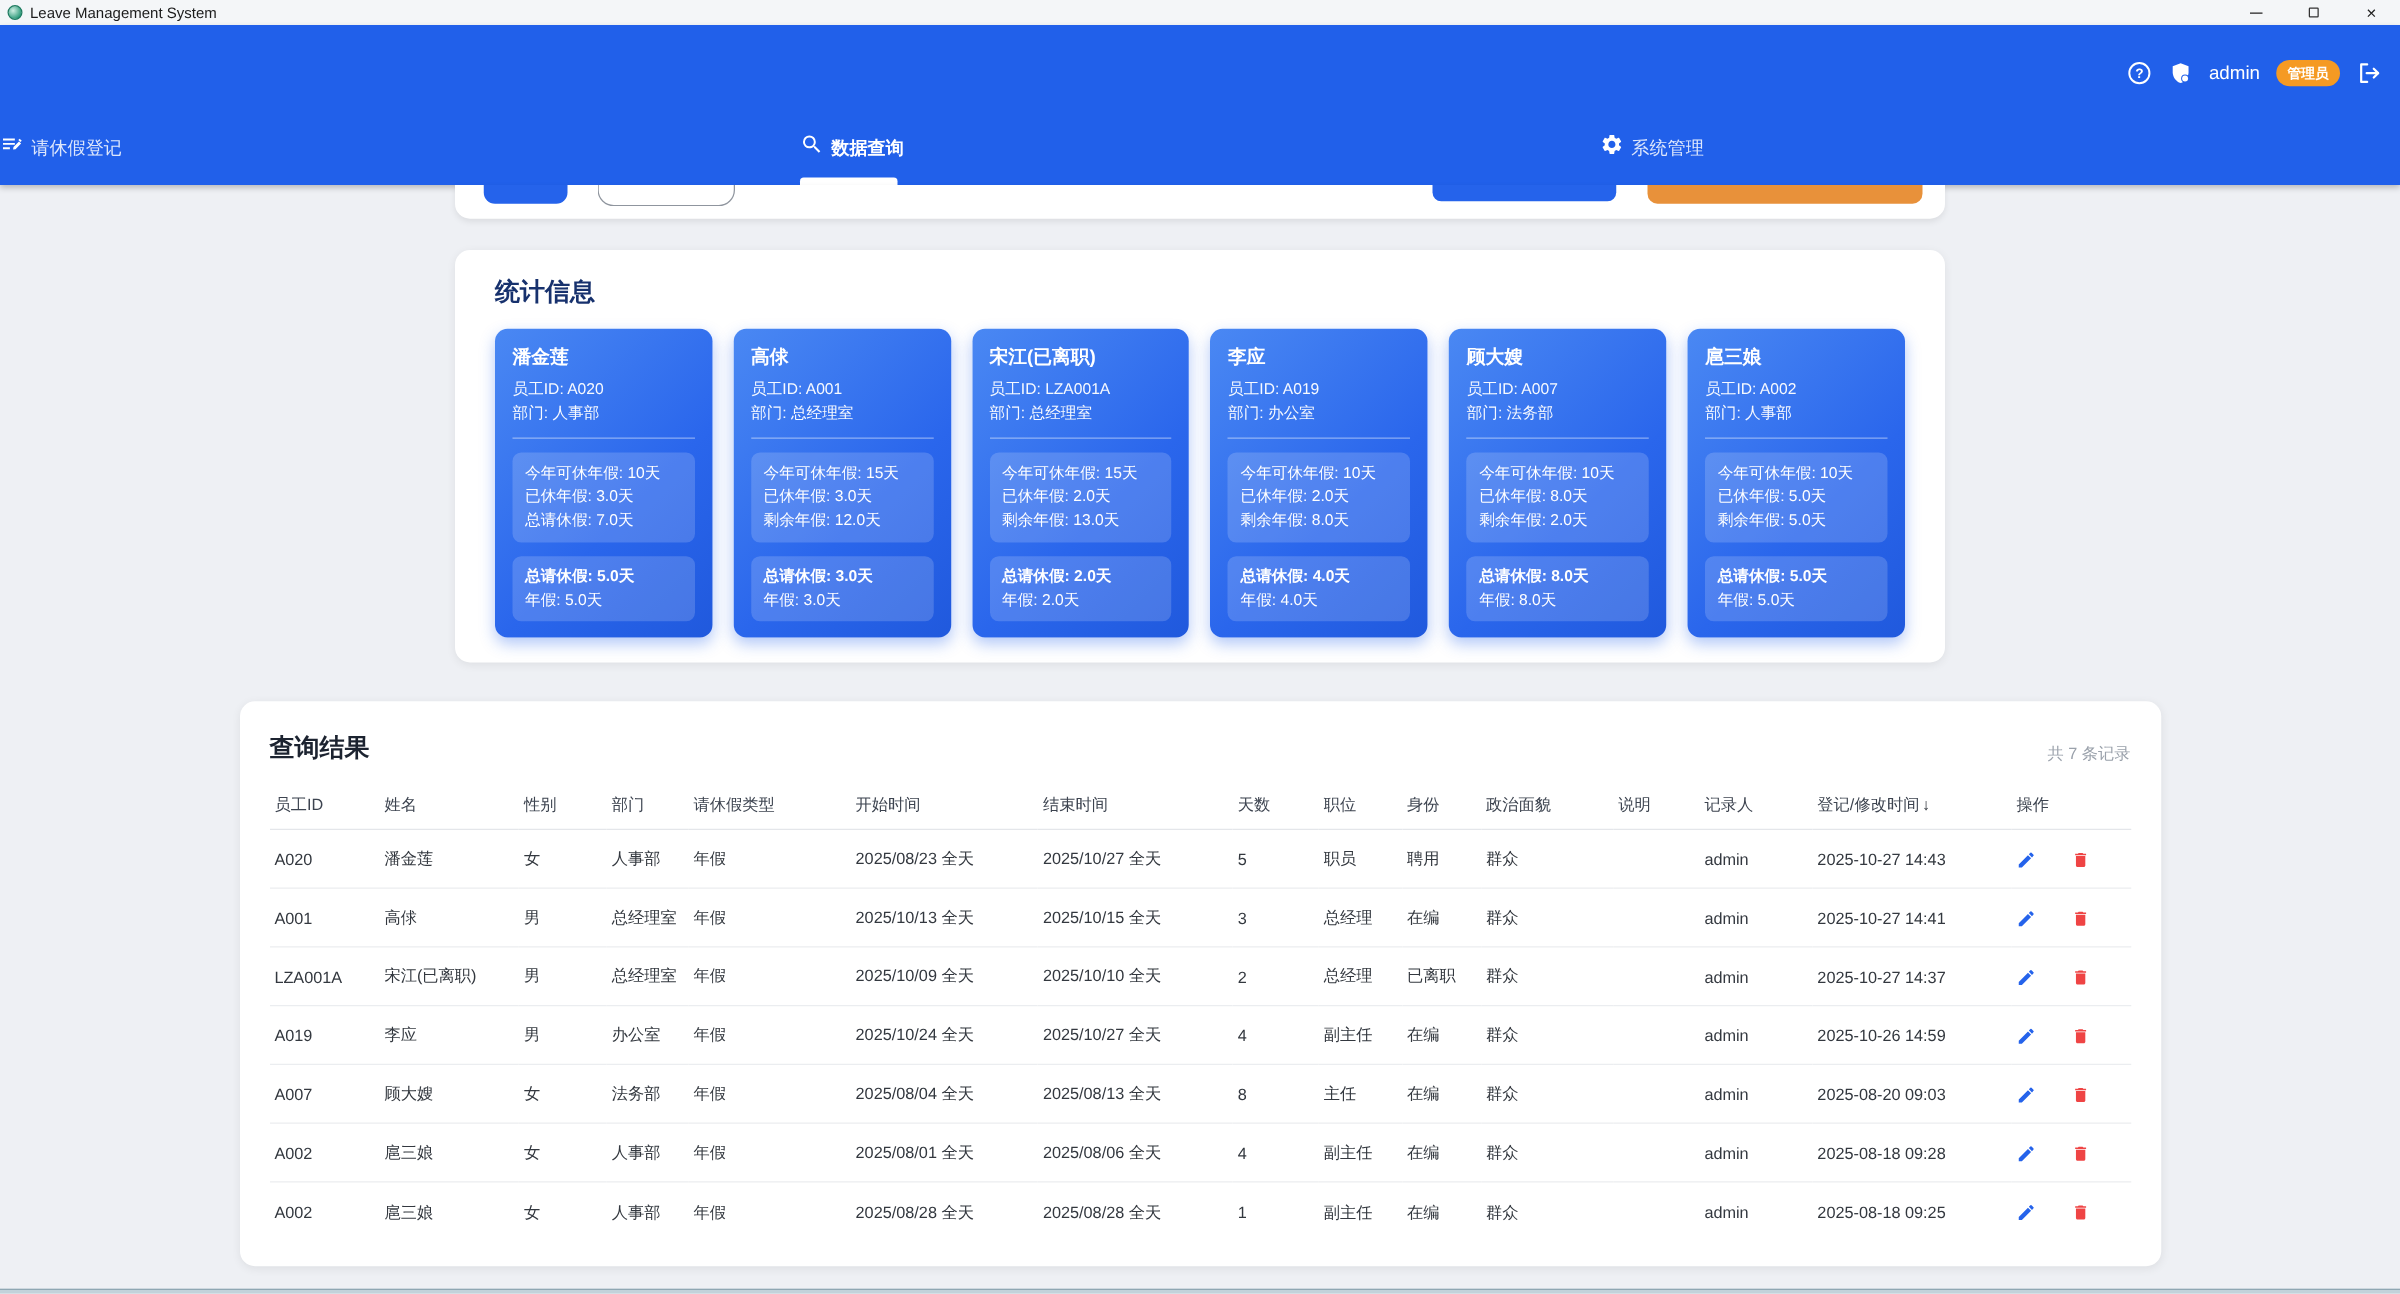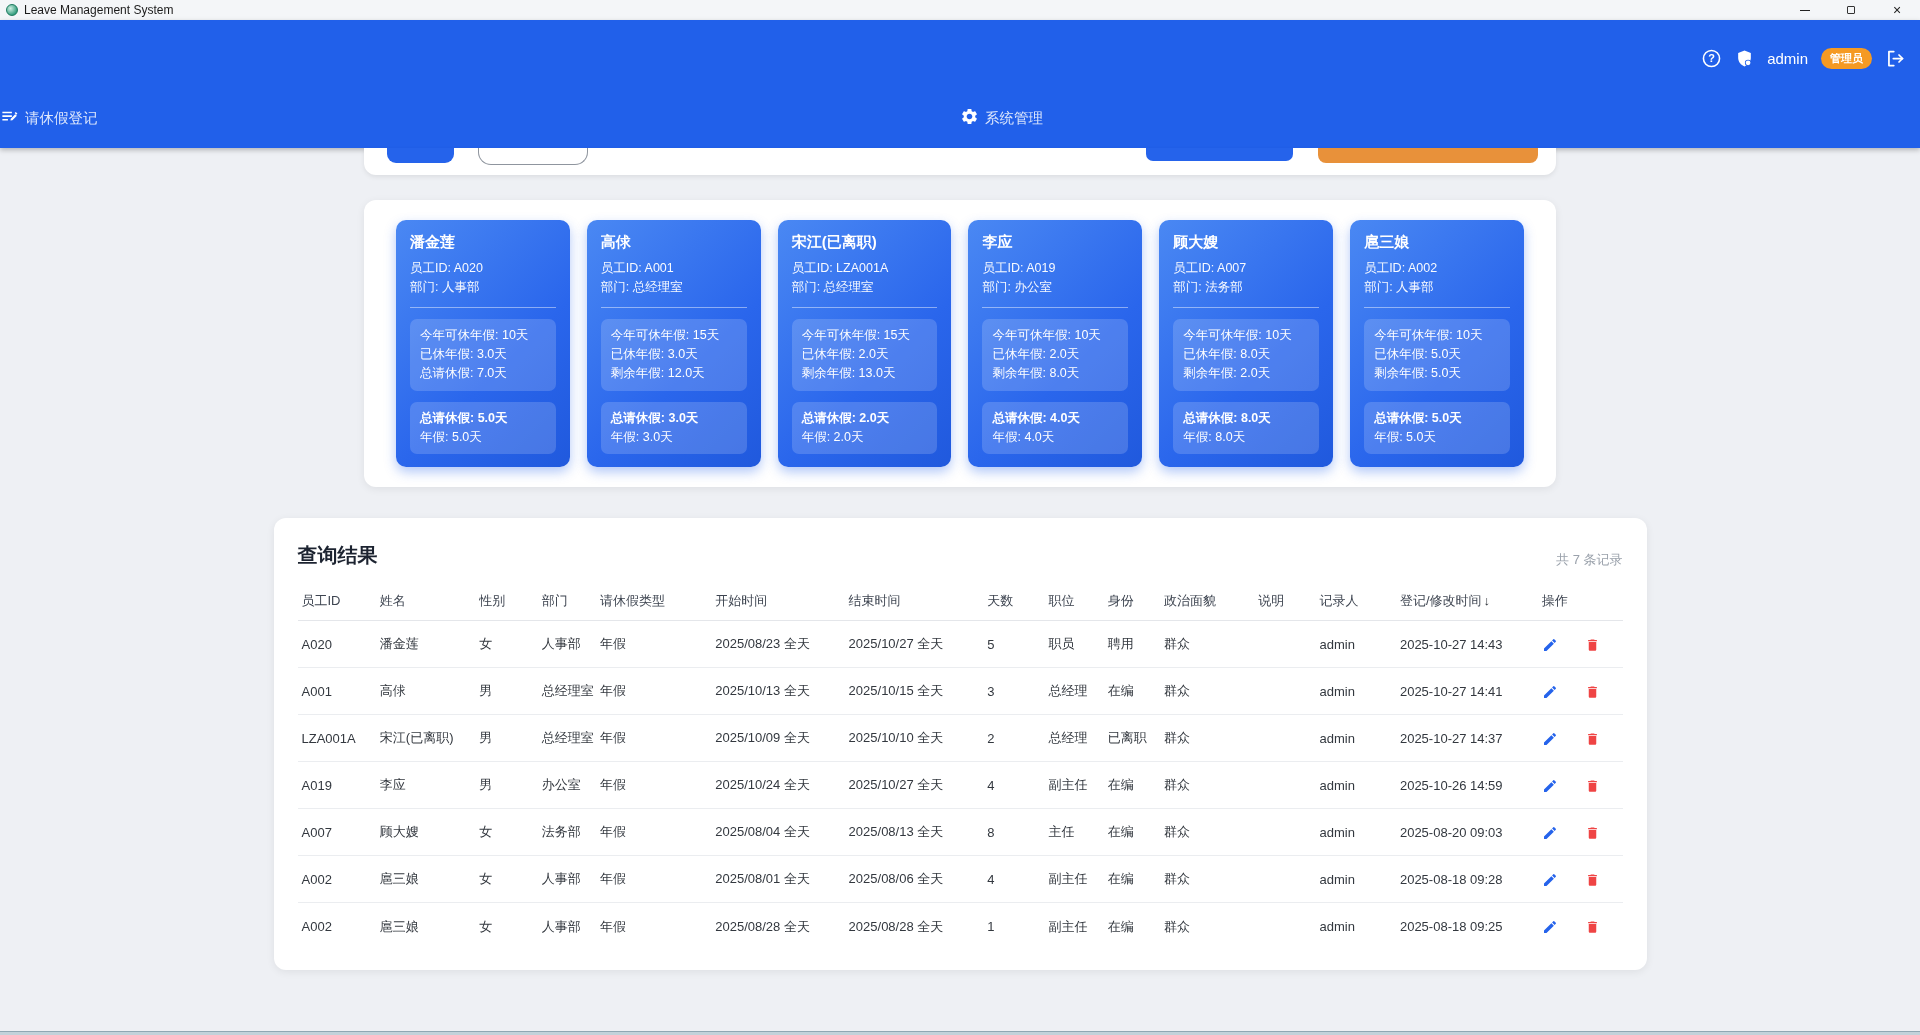--- a/index.html
+++ b/index.html
@@ -45,21 +45,21 @@
   .stats-card h2 { margin:0 0 16px 16px; font-size:20px; color:#17316d; }
   .cards-row { display:flex; gap:17px; padding:0 16px; }
   .stat-card { flex:1; background:linear-gradient(135deg,#4a88f3 0%,#2a66ec 60%,#2059dd 100%); border-radius:10px; padding:13px 14px; color:#fff; box-shadow:0 5px 12px rgba(33,96,234,.35); }
   .s-name { font-size:15px; font-weight:bold; margin-bottom:7px; }
   .s-line { font-size:12.5px; line-height:1.5; color:rgba(255,255,255,.96); }
   .s-div { border-top:1px solid rgba(255,255,255,.45); margin:10px 0 11px; }
   .s-box { background:rgba(255,255,255,.17); border-radius:7px; padding:7px 10px; font-size:12.5px; line-height:1.55; }
   .s-box + .s-box { margin-top:11px; }
   .s-bold { font-weight:bold; }
   
-  .results-card { width:1373px; margin:31px auto 0; background:#fff; border-radius:12px; padding:24px 24px 20px; box-shadow:0 2px 8px rgba(0,0,0,.07); }
+  .results-card { width:1537px; margin:31px auto 0; background:#fff; border-radius:12px; padding:24px 24px 20px; box-shadow:0 2px 8px rgba(0,0,0,.07); }
   .results-head { display:flex; justify-content:space-between; align-items:flex-end; }
   .results-head h2 { margin:0; font-size:20px; color:#1c2330; }
   .rec-count { font-size:13px; color:#9aa1ab; }
   table { width:100%; border-collapse:collapse; table-layout:fixed; margin-top:12px; font-size:13px; }
   th { text-align:left; font-weight:normal; color:#3d4450; padding:11px 4px 10px; border-bottom:1px solid #e4e6ea; white-space:nowrap; overflow:hidden; cursor:pointer;margin-left:44px; }
   td { padding:0 4px; height:47px; border-bottom:1px solid #ebedf0; color:#33383f; white-space:nowrap; overflow:hidden; }
   tbody tr:last-child td { border-bottom:none; }
   .sort { margin-left:2px; color:#2a2f36; }
   .act { display:inline-flex; cursor:pointer; vertical-align:middle; }
   .act.edit { margin-right:24px; }
@@ -116,20 +116,29 @@
     <div class="nav">
       <div class="nav-item">
         <span class="nav-ico">
           <svg width="19" height="19" viewBox="0 0 24 24" fill="#fff">
               <path d="M3 6h12v2H3zM3 10.5h12v2H3zM3 15h7v2H3z"></path>
               <path d="M19.2 9.1l-5.6 5.6-.4 2.5 2.5-.4 5.6-5.6-2.1-2.1zM22 8.3l-2.1-2.1-1.4 1.4 2.1 2.1L22 8.3z"></path>
             </svg>
         </span>
         <span class="nav-label">请休假登记</span>
       </div>
+      <div class="nav-item active">
+        <span class="nav-ico">
+          <svg width="19" height="19" viewBox="0 0 24 24" fill="#fff">
+              <path d="M15.5 14h-.79l-.28-.27A6.47 6.47 0 0 0 16 9.5 6.5 6.5 0 1 0 9.5 16c1.61 0 3.09-.59 4.23-1.57l.27.28v.79l5 4.99L20.49 19l-4.99-5zm-6 0C7.01 14 5 11.99 5 9.5S7.01 5 9.5 5 14 7.01 14 9.5 11.99 14 9.5 14z"></path>
+            </svg>
+        </span>
+        <span class="nav-label">数据查询</span>
+        <span class="active-indicator"></span>
+      </div>
       <div class="nav-item">
         <span class="nav-ico">
           <svg width="19" height="19" viewBox="0 0 24 24" fill="#fff">
               <path d="M19.14 12.94c.04-.3.06-.61.06-.94 0-.32-.02-.64-.07-.94l2.03-1.58c.18-.14.23-.41.12-.61l-1.92-3.32c-.12-.22-.37-.29-.59-.22l-2.39.96c-.5-.38-1.03-.7-1.62-.94l-.36-2.54c-.04-.24-.24-.41-.48-.41h-3.84c-.24 0-.43.17-.47.41l-.36 2.54c-.59.24-1.13.57-1.62.94l-2.39-.96c-.22-.08-.47 0-.59.22L2.74 8.87c-.12.21-.08.47.12.61l2.03 1.58c-.05.3-.09.63-.09.94s.02.64.07.94l-2.03 1.58c-.18.14-.23.41-.12.61l1.92 3.32c.12.22.37.29.59.22l2.39-.96c.5.38 1.03.7 1.62.94l.36 2.54c.05.24.24.41.48.41h3.84c.24 0 .44-.17.47-.41l.36-2.54c.59-.24 1.13-.56 1.62-.94l2.39.96c.22.08.47 0 .59-.22l1.92-3.32c.12-.22.07-.47-.12-.61l-2.01-1.58zM12 15.6c-1.98 0-3.6-1.62-3.6-3.6s1.62-3.6 3.6-3.6 3.6 1.62 3.6 3.6-1.62 3.6-3.6 3.6z"></path>
             </svg>
         </span>
         <span class="nav-label">系统管理</span>
       </div>
     </div>
   </div>
@@ -137,20 +146,21 @@
   <div class="content">
 
     <div class="partial-card">
       <div class="pbtn pbtn-blue1"></div>
       <div class="pbtn pbtn-white"></div>
       <div class="pbtn pbtn-blue2"></div>
       <div class="pbtn pbtn-orange"></div>
     </div>
 
     <div class="stats-card">
+      <h2>统计信息</h2>
       <div class="cards-row">
     <div class="stat-card">
       <div class="s-name">潘金莲</div>
       <div class="s-line">员工ID: A020</div>
       <div class="s-line">部门: 人事部</div>
       <div class="s-div"></div>
       <div class="s-box">
         <div>今年可休年假: 10天</div>
         <div>已休年假: 3.0天</div>
         <div>总请休假: 7.0天</div>

